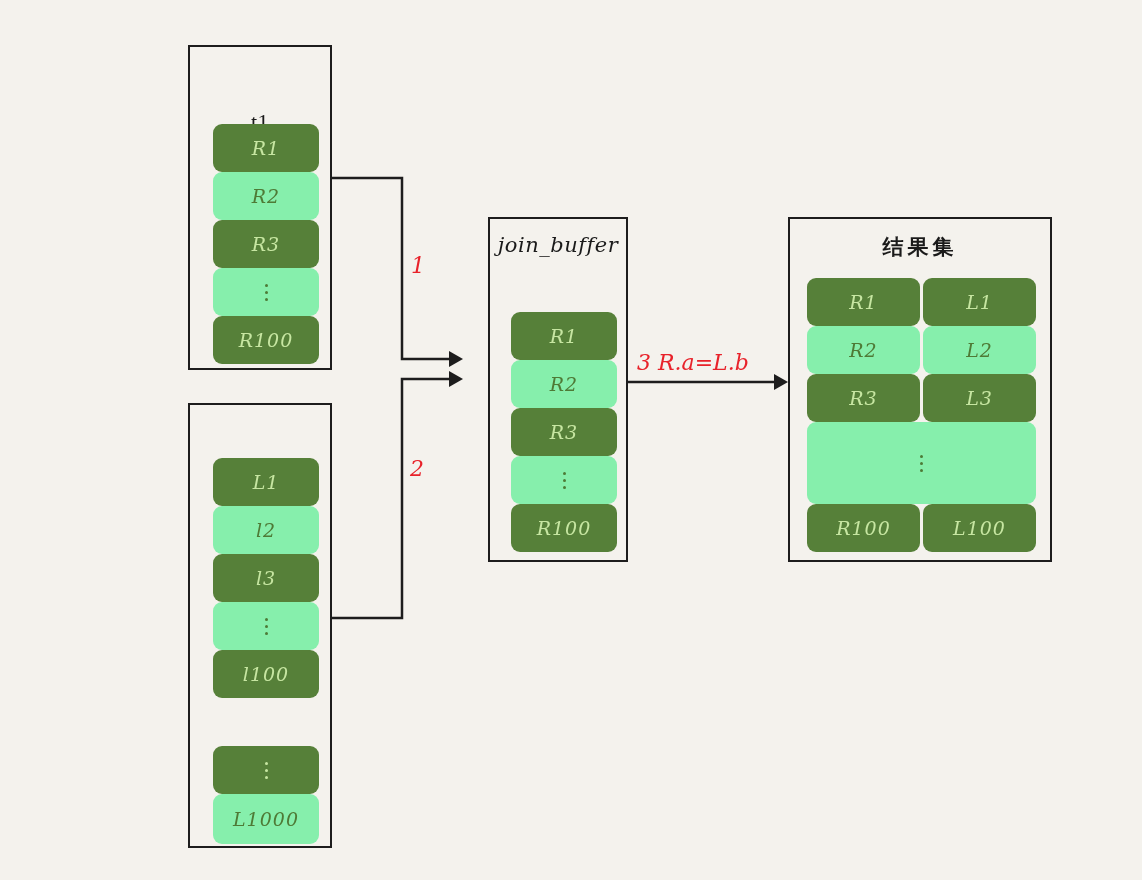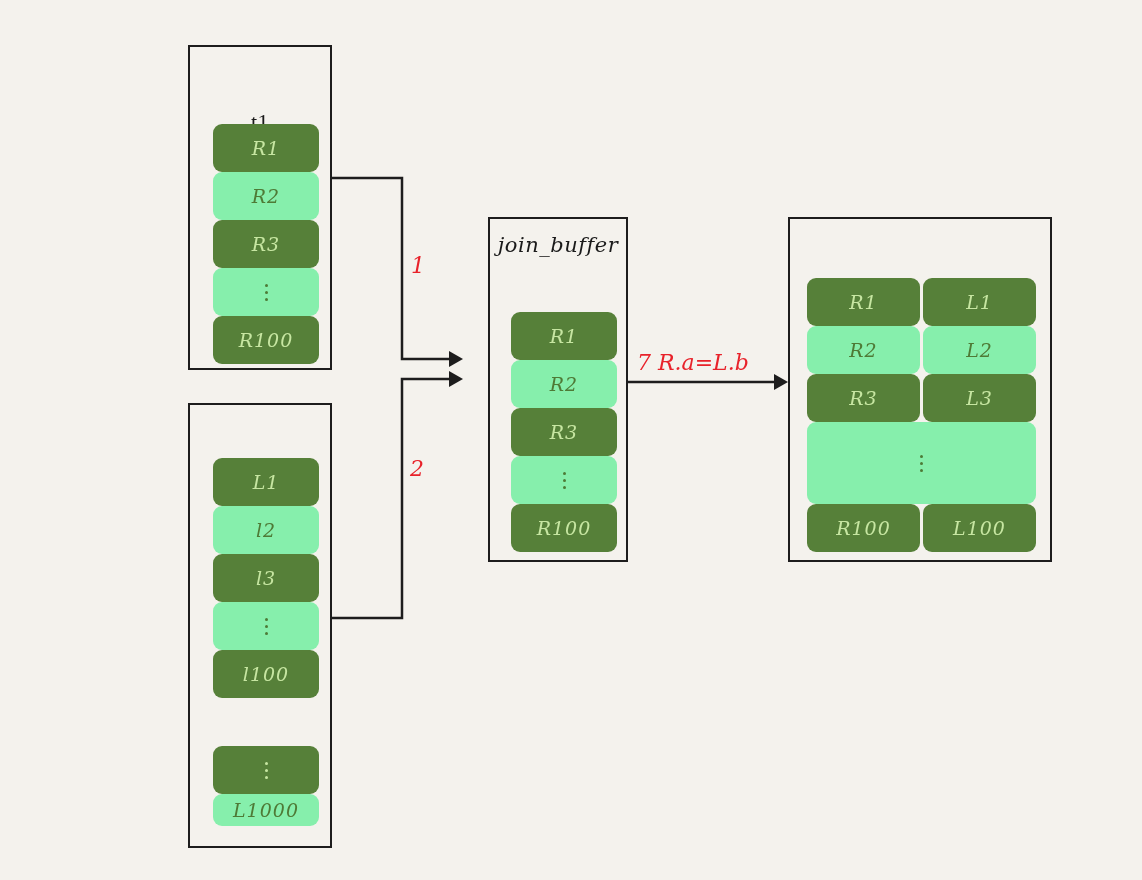--- a/index.html
+++ b/index.html
@@ -177,21 +177,21 @@
     <div class="pill dark" style="left:23px; top:245px; width:106px; height:48px;">
       <span>l100</span>
     </div>
     <div class="pill dark" style="left:23px; top:341px; width:106px; height:48px;">
       <span class="vdots">
           <i></i>
           <i></i>
           <i></i>
         </span>
     </div>
-    <div class="pill light" style="left:23px; top:389px; width:106px; height:32px;">
+    <div class="pill light" style="left:23px; top:389px; width:106px; height:50px;">
       <span>L1000</span>
     </div>
   </div>
 
   <div class="tbox" style="left:452px; top:217px; width:140px; height:345px;margin-left:36px;">
     <div class="tbox-title" style="top:14px; font-size:21px;">join_buffer</div>
 
     <div class="pill dark" style="left:21px; top:93px; width:106px; height:48px;">
       <span>R1</span>
     </div>
@@ -207,20 +207,21 @@
           <i></i>
           <i></i>
         </span>
     </div>
     <div class="pill dark" style="left:21px; top:285px; width:106px; height:48px;">
       <span>R100</span>
     </div>
   </div>
 
   <div class="tbox" style="left:788px; top:217px; width:264px; height:345px;">
+    <div class="tbox-title title-cjk" style="top:14px; font-size:21px;">结果集</div>
 
     <div class="pill dark" style="left:17px; top:59px; width:113px; height:48px;">
       <span>R1</span>
     </div>
     <div class="pill dark" style="left:133px; top:59px; width:113px; height:48px;">
       <span>L1</span>
     </div>
 
     <div class="pill light" style="left:17px; top:107px; width:113px; height:48px;">
       <span>R2</span>
@@ -249,15 +250,15 @@
     </div>
     <div class="pill dark" style="left:133px; top:285px; width:113px; height:48px;">
       <span>L100</span>
     </div>
   </div>
 
   <div class="redlabel" style="left:411px; top:253px; font-size:22px;">1</div>
 
   <div class="redlabel" style="left:410px; top:456px; font-size:22px;">2</div>
 
-  <div class="redlabel" style="left:637px; top:350px; font-size:22px;">7  R.a=L.b</div>
+  <div class="redlabel" style="left:637px; top:350px; font-size:22px;">3  R.a=L.b</div>
 
 </div>
 
 </body></html>

